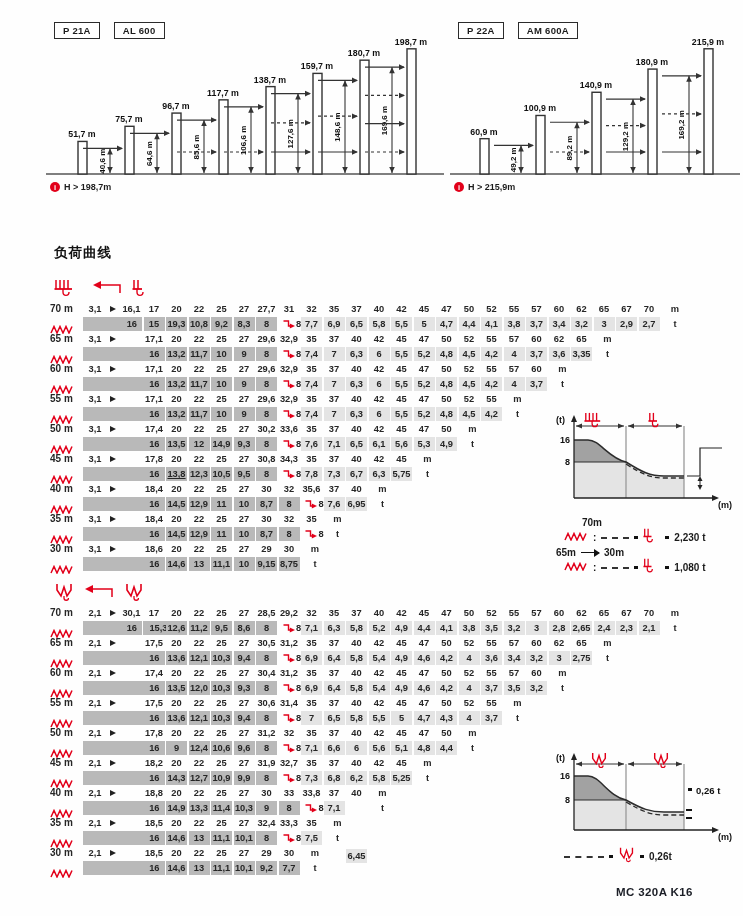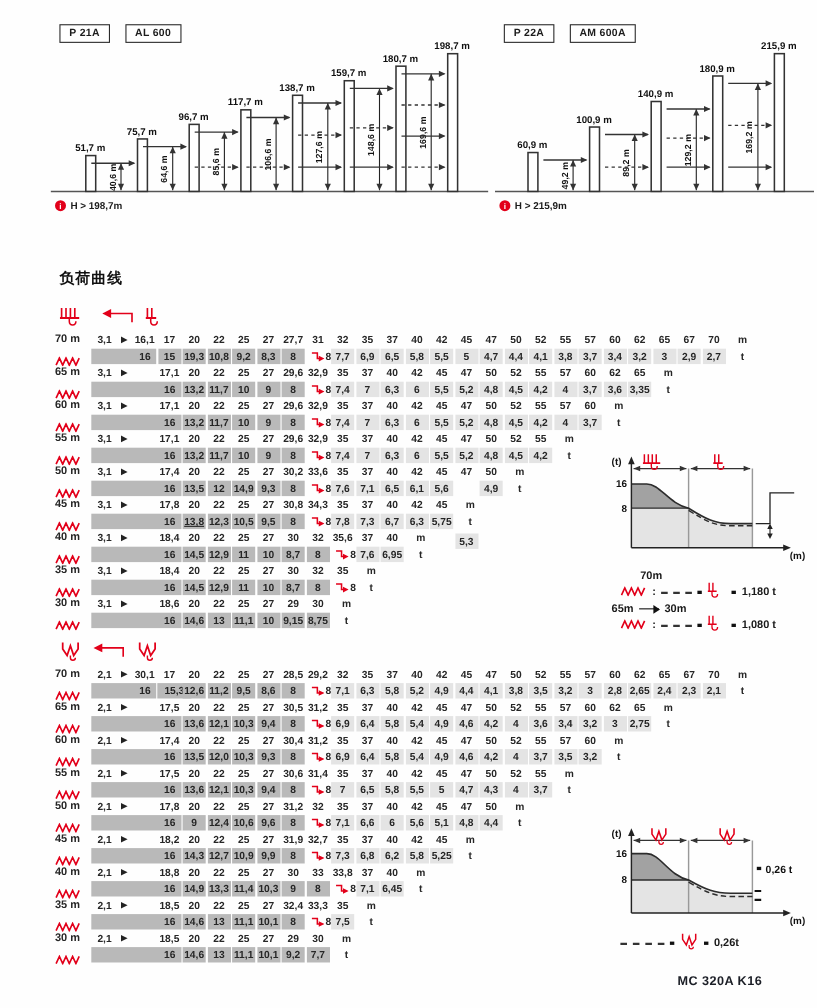--- a/index.html
+++ b/index.html
@@ -485,21 +485,21 @@
     <path d="M0.5,2 H5.5 V7 H7" fill="none" stroke="#e2001a" stroke-width="1.4"></path>
     <path d="M12,7 L6.8,4.4 V9.6 Z" fill="#e2001a"></path>
           </svg>
           <span>8</span>
         </div>
         <div class="cell light" style="left: 253px; width: 21px;">7,6</div>
         <div class="cell light" style="left: 275.5px; width: 21px;">7,1</div>
         <div class="cell light" style="left: 298px; width: 21px;">6,5</div>
         <div class="cell light" style="left: 320.5px; width: 21px;">6,1</div>
         <div class="cell light" style="left: 343px; width: 21px;">5,6</div>
-        <div class="cell light" style="left: 365.5px; width: 21px; margin-top: 48px;">5,3</div>
+        <div class="cell light" style="left: 365.5px; width: 21px;">5,3</div>
         <div class="cell light" style="left: 388px; width: 21px;">4,9</div>
         <div class="cell unit" style="left: 417.5px; width: 14px;">t</div>
       </div>
     </div>
     <div class="trow">
       <div class="rline">
         <div class="cell jib" style="left: 2px; width: 42px;">45 m</div>
         <div class="cell" style="left: 34px; width: 26px;">3,1</div>
         <div class="tri"></div>
         <div class="cell" style="left: 95.5px; width: 21px;">17,8</div>
@@ -700,21 +700,21 @@
       <span class="colon">:</span>
       <span class="dashseg"></span>
       <span class="sq"></span>
       <span class="ic-hook2s"><svg width="17" height="17" viewBox="0 0 20 20">
             <line x1="2" y1="1" x2="2" y2="10" stroke="#e2001a" stroke-width="1.5"></line>
             <line x1="6" y1="1" x2="6" y2="10" stroke="#e2001a" stroke-width="1.5"></line>
     <line x1="0.5" y1="10" x2="10" y2="10" stroke="#e2001a" stroke-width="1.8"></line>
     <path d="M5,10 V13 C5,17.5 11,17.5 11,13" fill="none" stroke="#e2001a" stroke-width="1.4"></path>
           </svg></span>
       <span class="sq"></span>
-      <span>1,180 t</span>
+      <span>2,230 t</span>
     </div>
     <div class="lgl1" style="padding-left:8px">
       <span>65m</span>
       <span class="harrow"></span>
       <span>30m</span>
     </div>
     <div class="lgl2">
       <span class="ic-zigzag"><svg width="24" height="9" viewBox="0 0 24 9">
     <path d="M1,8 L4,1.5 L7,8 L10,1.5 L13,8 L16,1.5 L19,8 L22,1.5" fill="none" stroke="#e2001a" stroke-width="1.5"></path>
           </svg></span>
@@ -1105,21 +1105,21 @@
         <div class="cell dark" style="left: 208px; width: 21px;">9</div>
         <div class="cell dark" style="left: 230.5px; width: 21px;">8</div>
         <div class="cell acell" style="left: 253px; width: 27px;">
           <svg width="12" height="10" viewBox="0 0 12 10" style="flex:none">
     <path d="M0.5,2 H5.5 V7 H7" fill="none" stroke="#e2001a" stroke-width="1.4"></path>
     <path d="M12,7 L6.8,4.4 V9.6 Z" fill="#e2001a"></path>
           </svg>
           <span>8</span>
         </div>
         <div class="cell light" style="left: 275.5px; width: 21px;">7,1</div>
-        <div class="cell light" style="left: 298px; width: 21px;">6,45</div>
+        <div class="cell light" style="left: 298px; width: 21px; margin-top: 48px;">6,45</div>
         <div class="cell unit" style="left: 327.5px; width: 14px;">t</div>
       </div>
     </div>
     <div class="trow">
       <div class="rline">
         <div class="cell jib" style="left: 2px; width: 42px;">35 m</div>
         <div class="cell" style="left: 34px; width: 26px;">2,1</div>
         <div class="tri"></div>
         <div class="cell" style="left: 95.5px; width: 21px;">18,5</div>
         <div class="cell" style="left: 118px; width: 21px;">20</div>

